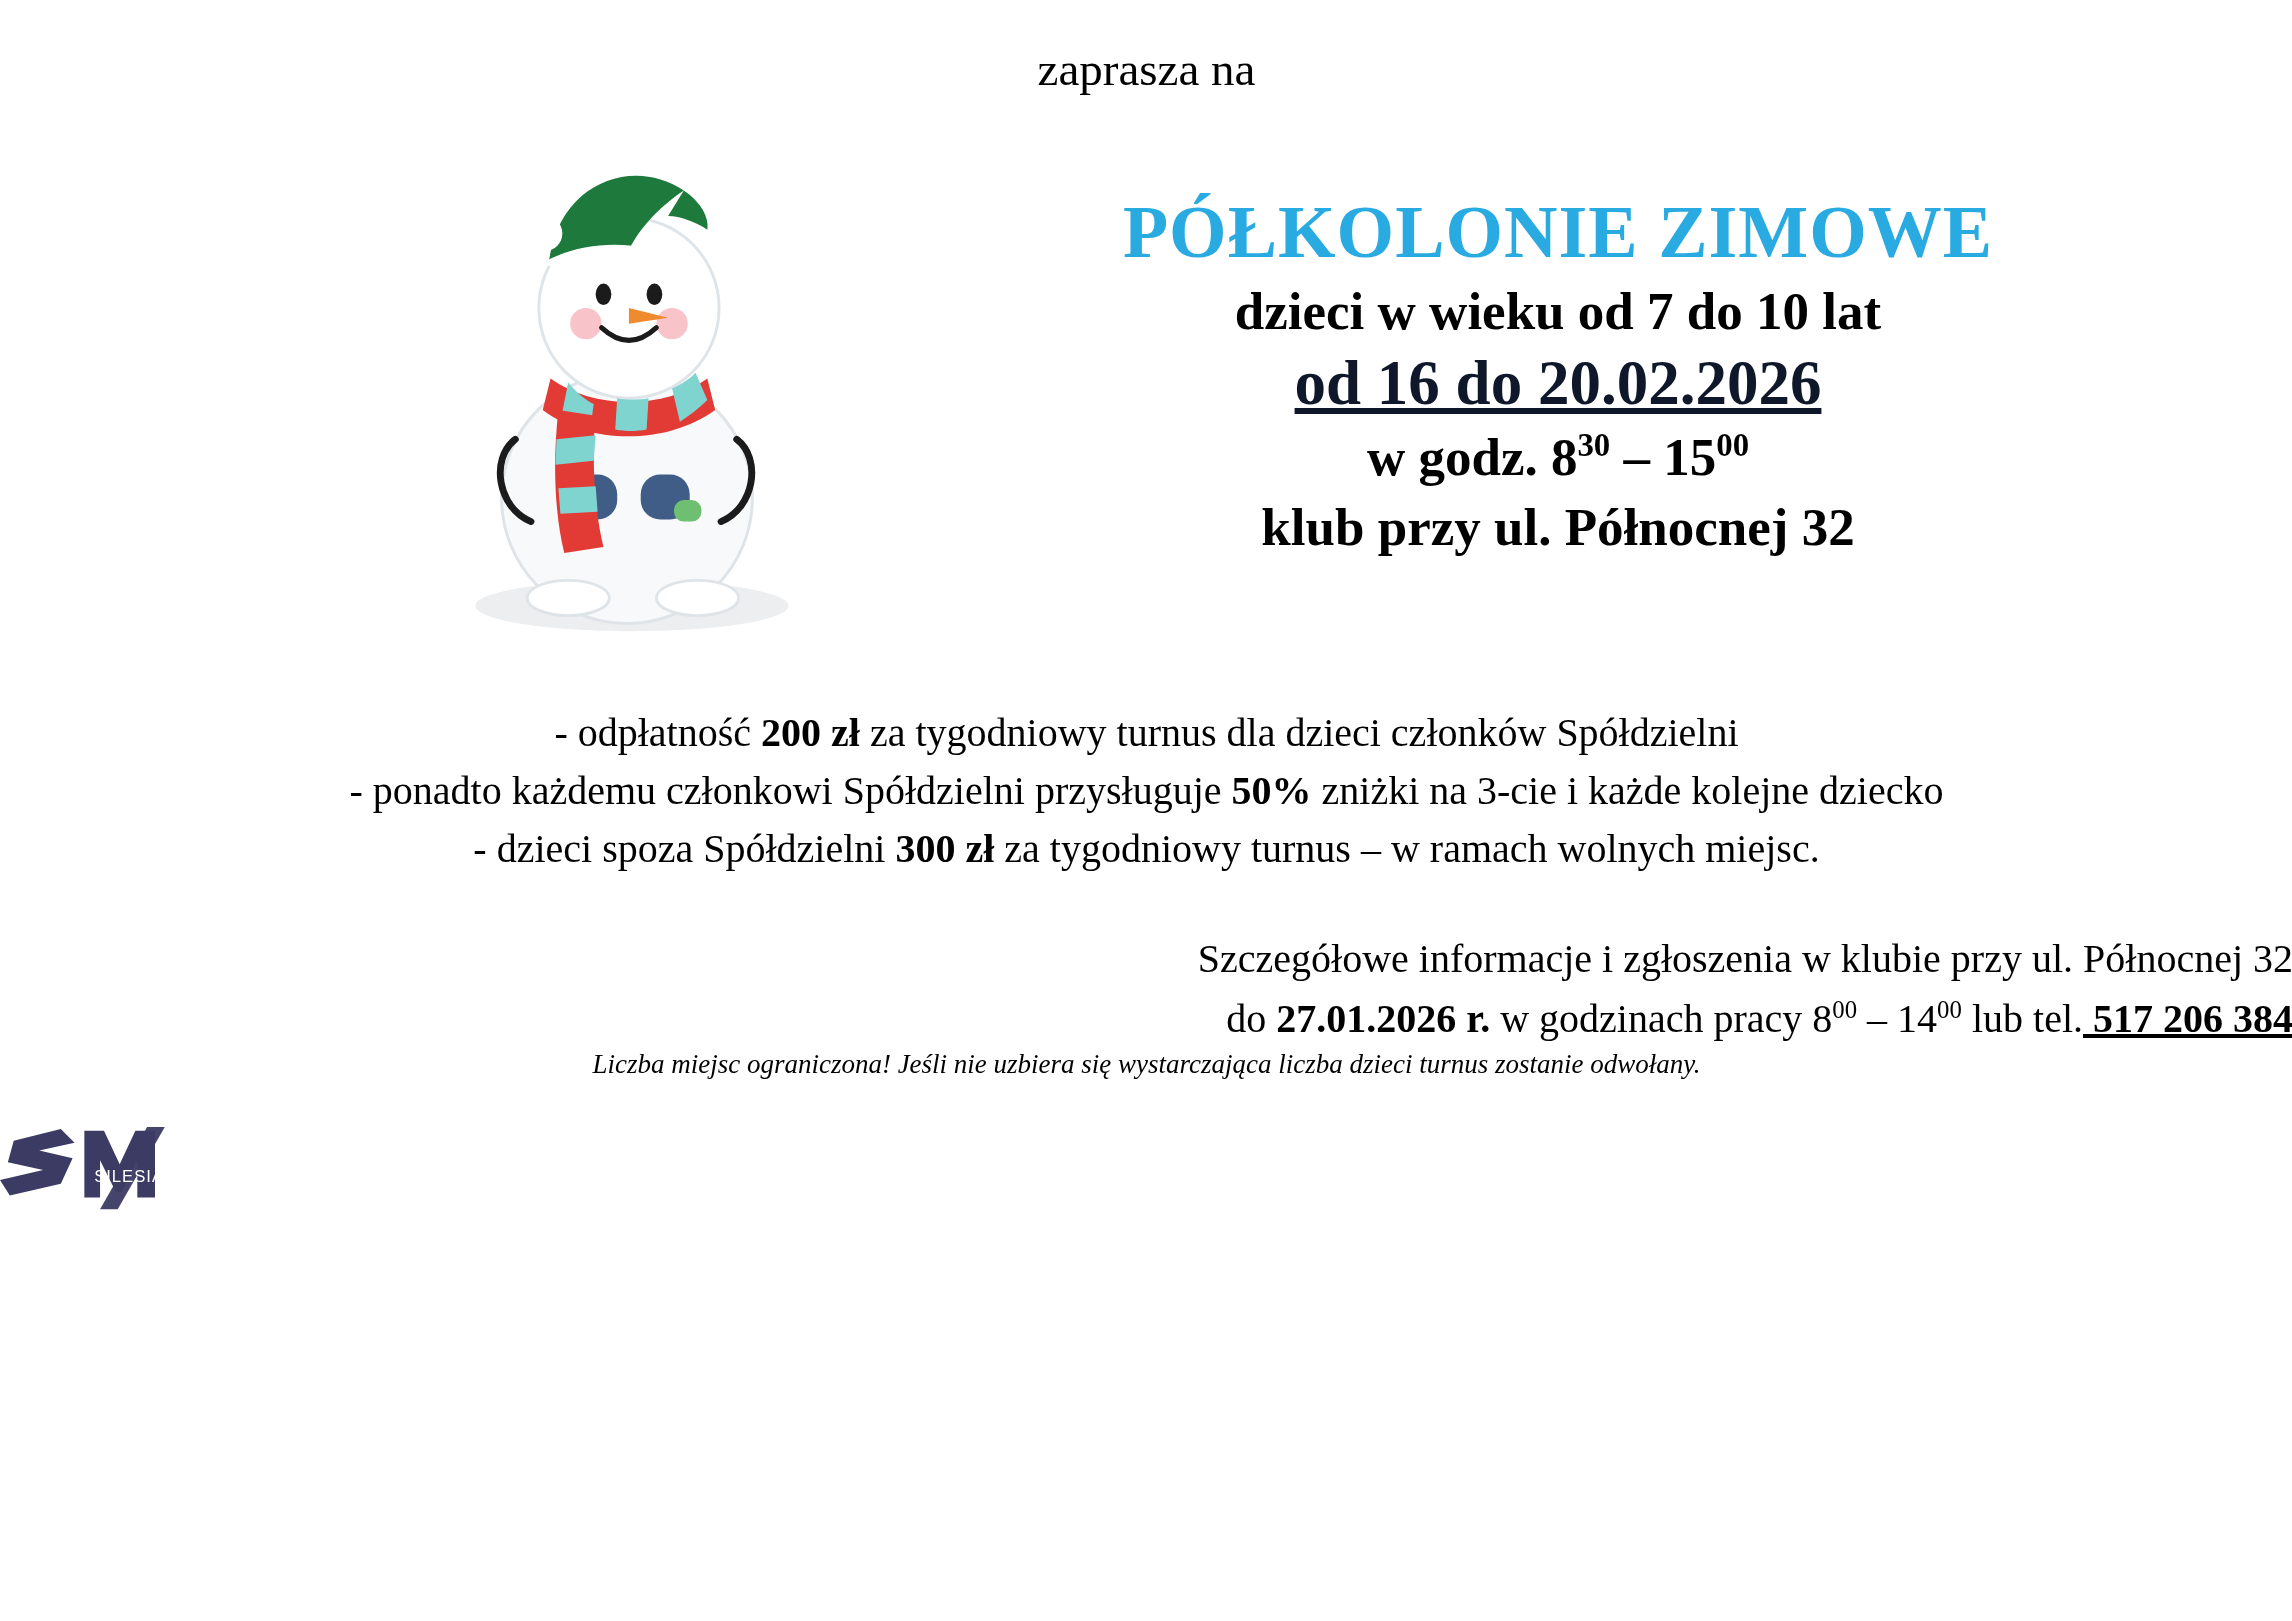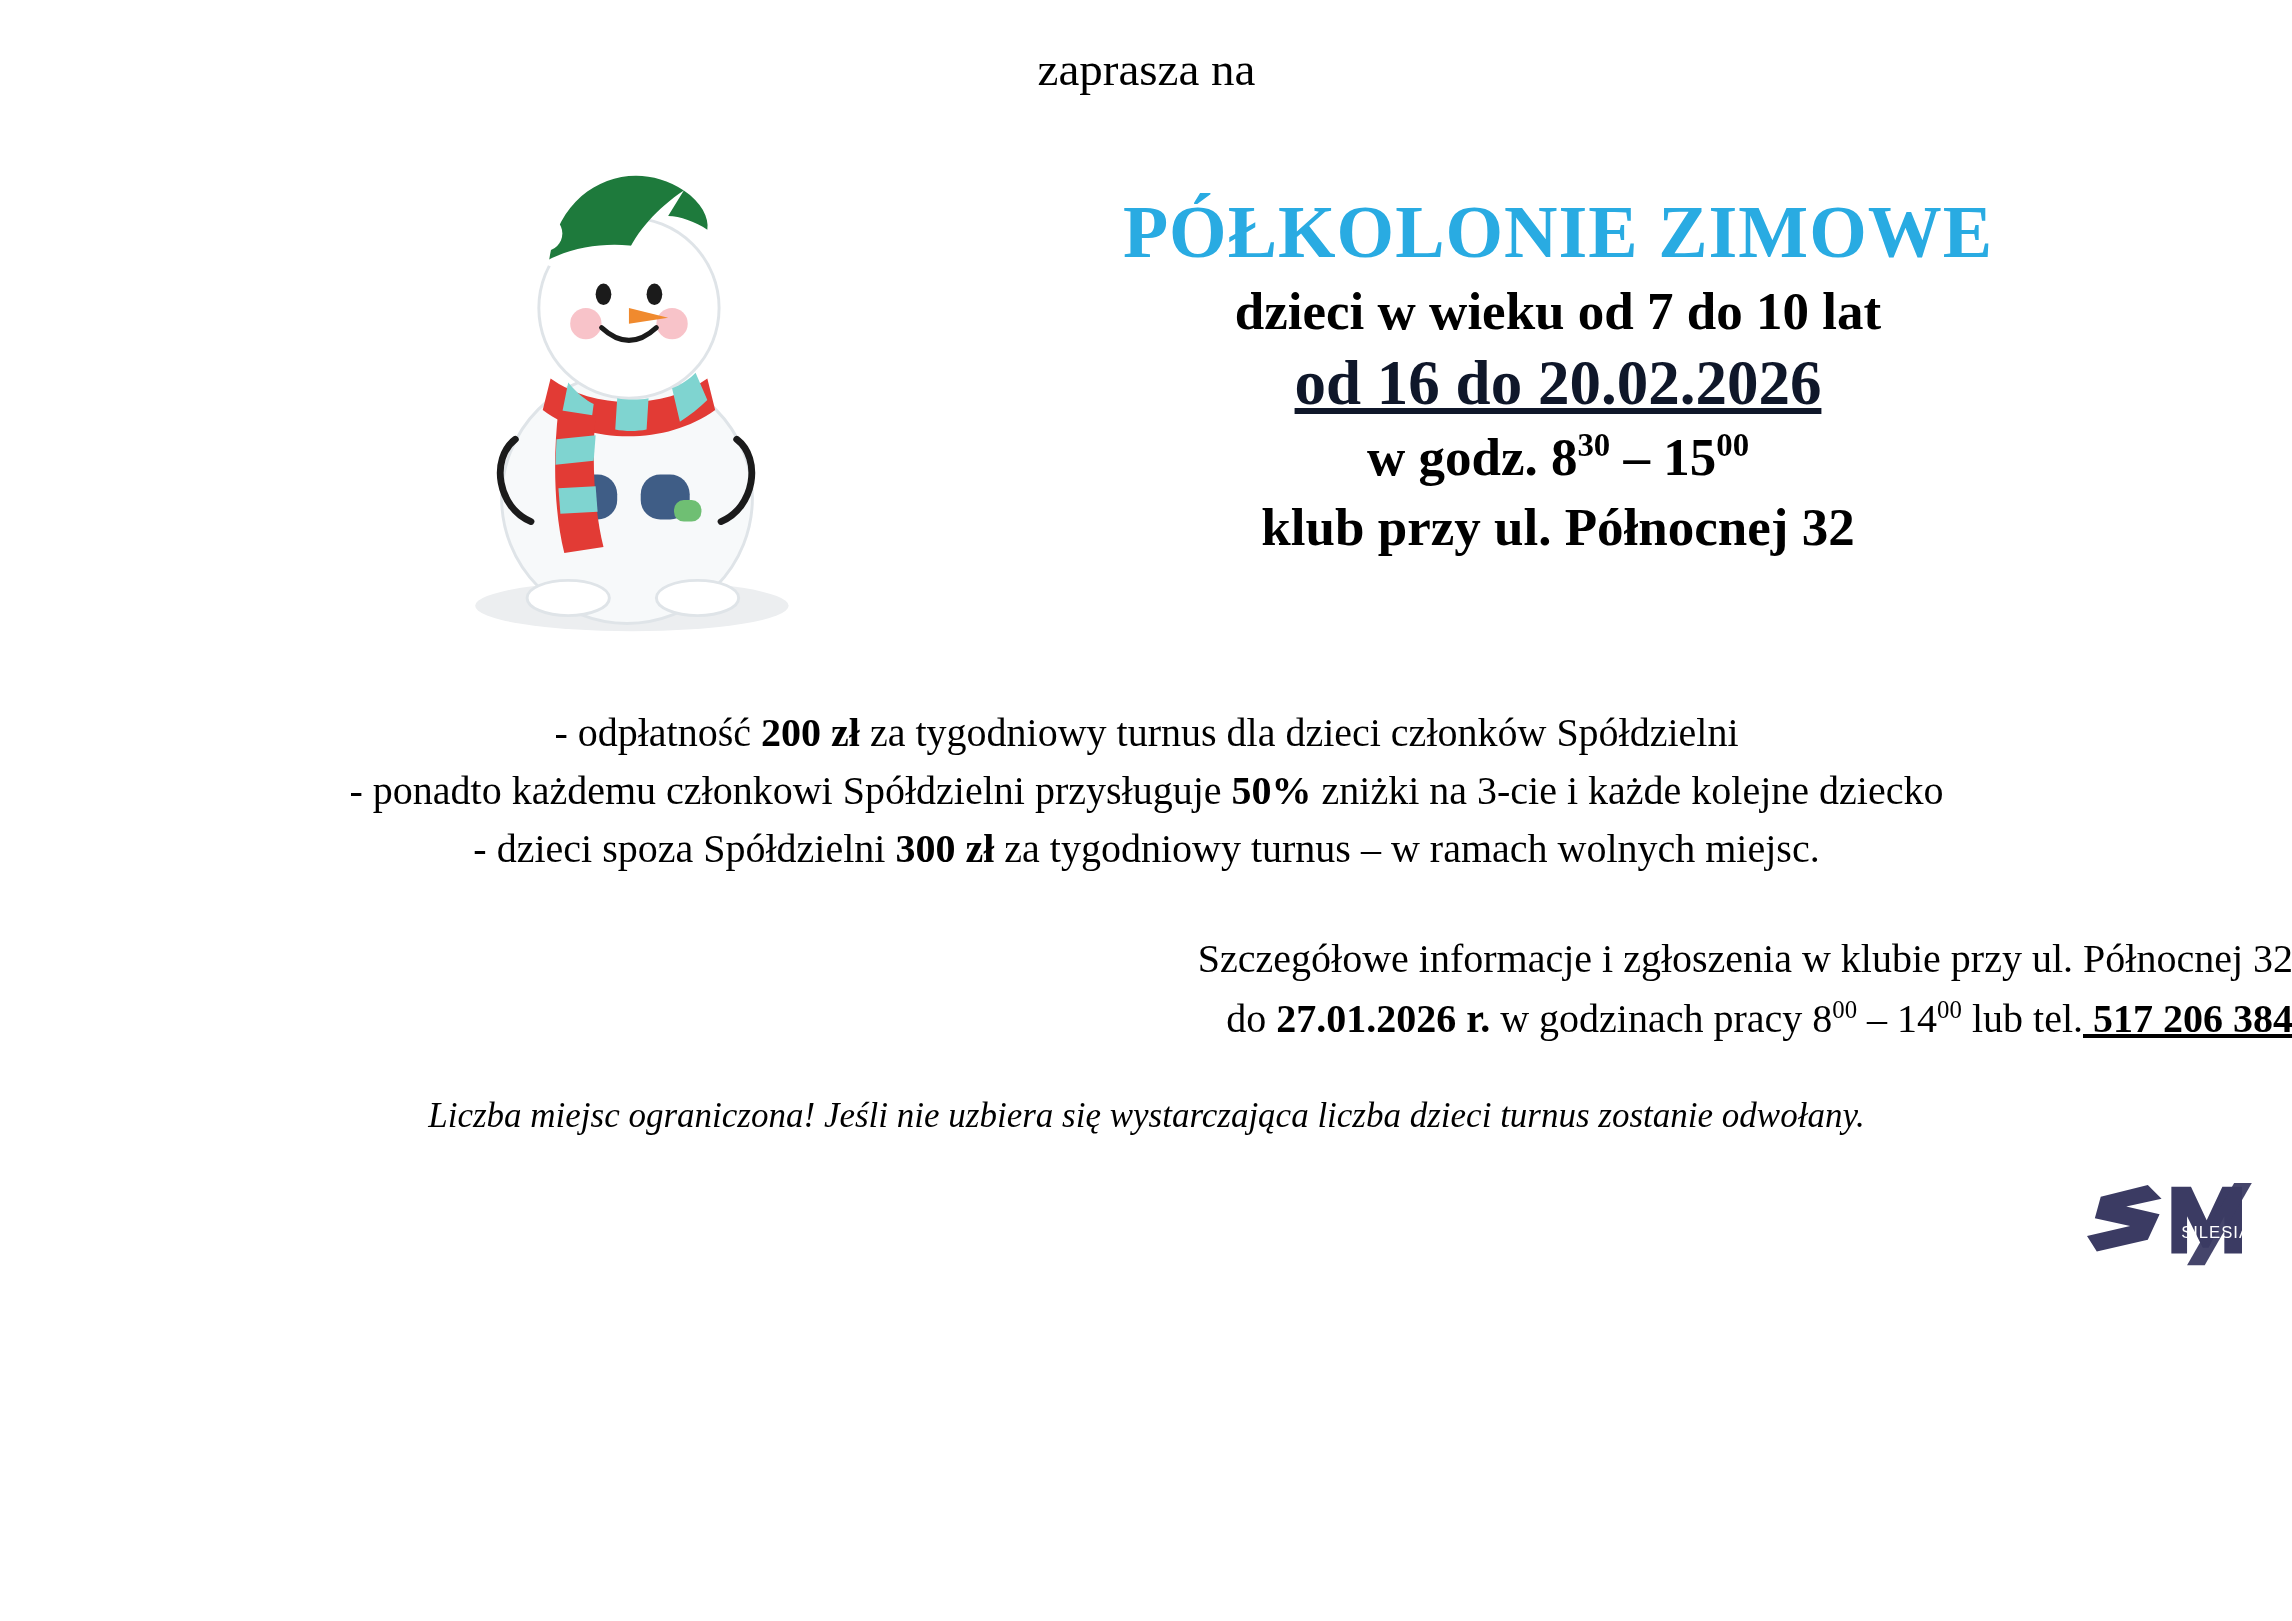--- a/index.html
+++ b/index.html
@@ -107,29 +107,28 @@
     line-height: 1.5;
     margin-top: 51px;
   }
   .phone {
     font-weight: bold;
     text-decoration: underline;
   }
   .note {
     text-align: center;
     font-style: italic;
-    font-size: 35px;
-    margin-top: 47px;
+    font-size: 27px;
   }
 
   
   .logo-wrap {
     margin-top: 41px;
     display: flex;
-    justify-content: flex-end;
+    justify-content: flex-start;
     align-items: center;
   }
 
   
   .snowman-svg { display: block; }
 </style>
 </head>
 <body>
 
 <div class="page">

